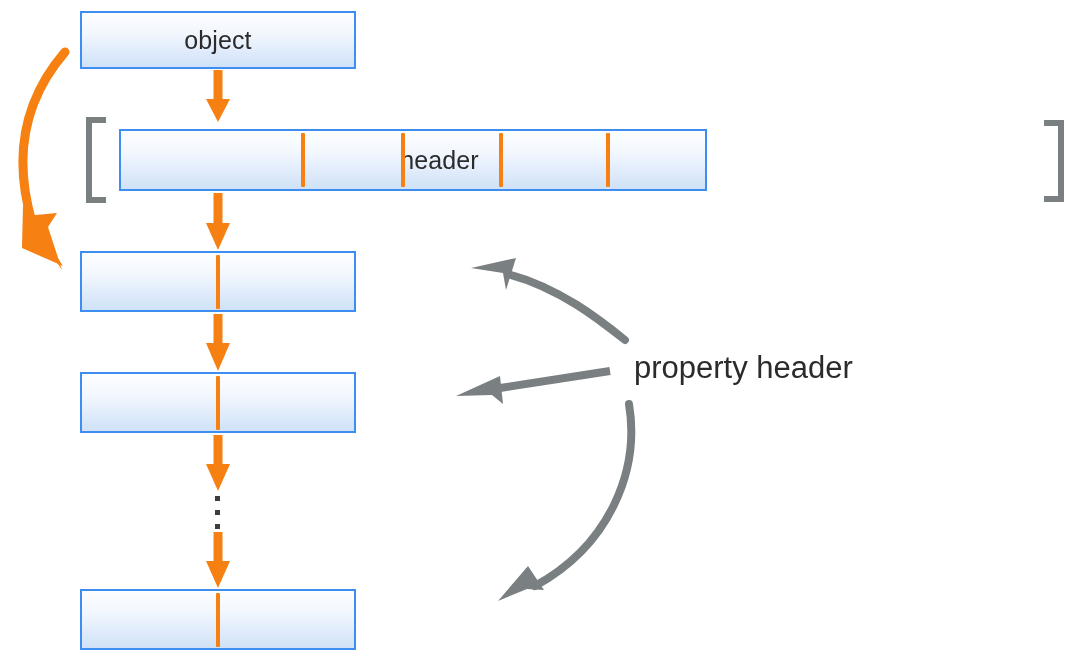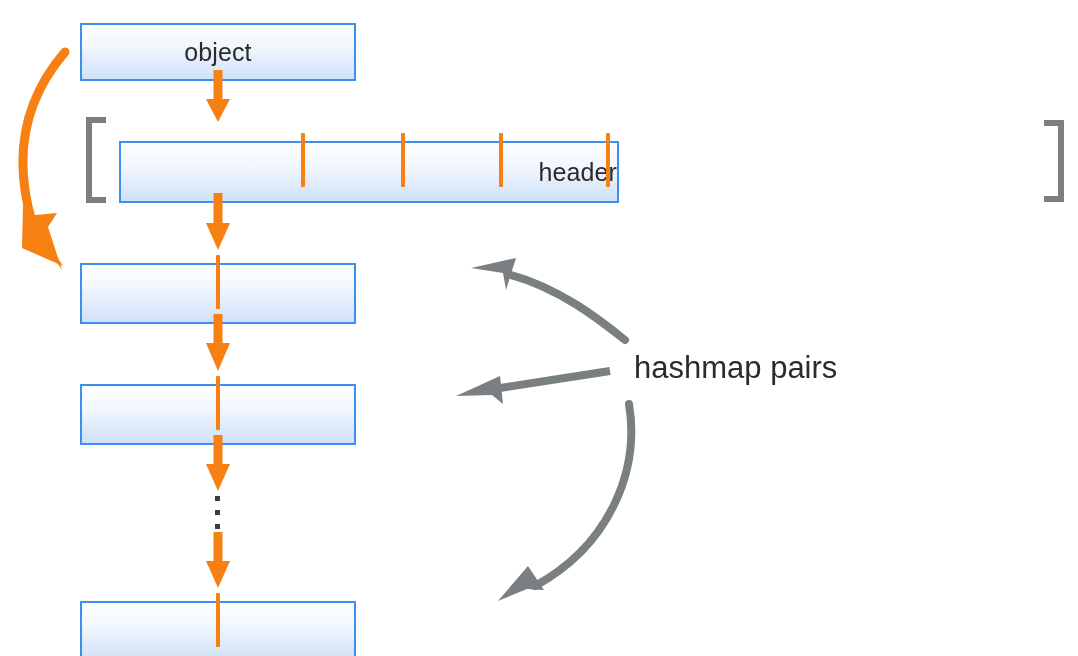--- a/index.html
+++ b/index.html
@@ -22,32 +22,31 @@
   }
   
   .box {
     position: absolute;
     box-sizing: border-box;
     border: 2px solid #3d8ef0;
     background: linear-gradient(to bottom, #fdfeff 0%, #f2f7fe 38%, #dfebfb 72%, #cfe2f7 100%);
     display: flex;
     align-items: center;
     justify-content: center;
-    margin-top: 12px;
   }
   .box-label {
     font-size: 25px;
     color: #2b2b2b;
     letter-spacing: .1px;
     line-height: 1;
     white-space: nowrap;
     pointer-events: none;
   }
   #box-object      { left: 80px;  top: 11px;  width: 276px; height: 58px; }
-  #box-header      { left: 119px; top: 129px; width: 500px; height: 62px; justify-content: flex-end; }
+  #box-header      { left: 119px; top: 129px; width: 588px; height: 62px; justify-content: center; }
   #box-header .box-label { margin-left: 53px; }
   #box-pair-1      { left: 80px;  top: 251px; width: 276px; height: 61px; }
   #box-pair-2      { left: 80px;  top: 372px; width: 276px; height: 61px; }
   #box-pair-last   { left: 80px;  top: 589px; width: 276px; height: 61px; }
 
   
   .tick {
     position: absolute;
     width: 4px;
     background: #f68012;
@@ -174,21 +173,21 @@
   </svg>
 
   <div class="dot" style="left:215px; top:496px;"></div>
   <div class="dot" style="left:215px; top:510px;"></div>
   <div class="dot" style="left:215px; top:524px;"></div>
 
   <div class="bracket left" style="left:86px;  top:117px; width:20px; height:86px;"></div>
   <div class="bracket right" style="left:1044px; top:120px; width:20px; height:82px;"></div>
 
 
-  <div class="annot" id="label-pairs">hashmap pairs</div>
+  <div class="annot" id="label-pairs">property header</div>
 
   <svg class="overlay" viewBox="0 0 1078 656">
 
     <g>
       <path d="M 625 340 C 600 320, 560 288, 508 274" fill="none" stroke="#7a7f82" stroke-width="8" stroke-linecap="round"></path>
       <path d="M 471 268 L 516 258 L 506 290 L 503 273 Z" fill="#7a7f82"></path>
     </g>
 
     <g>
       <path d="M 610 371 L 500 388" fill="none" stroke="#7a7f82" stroke-width="8" stroke-linecap="butt"></path>

